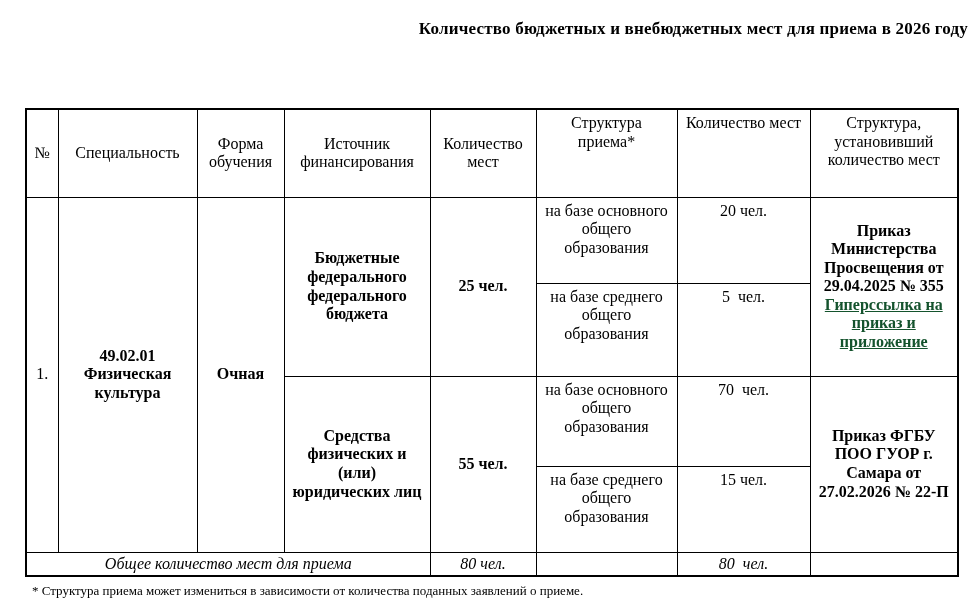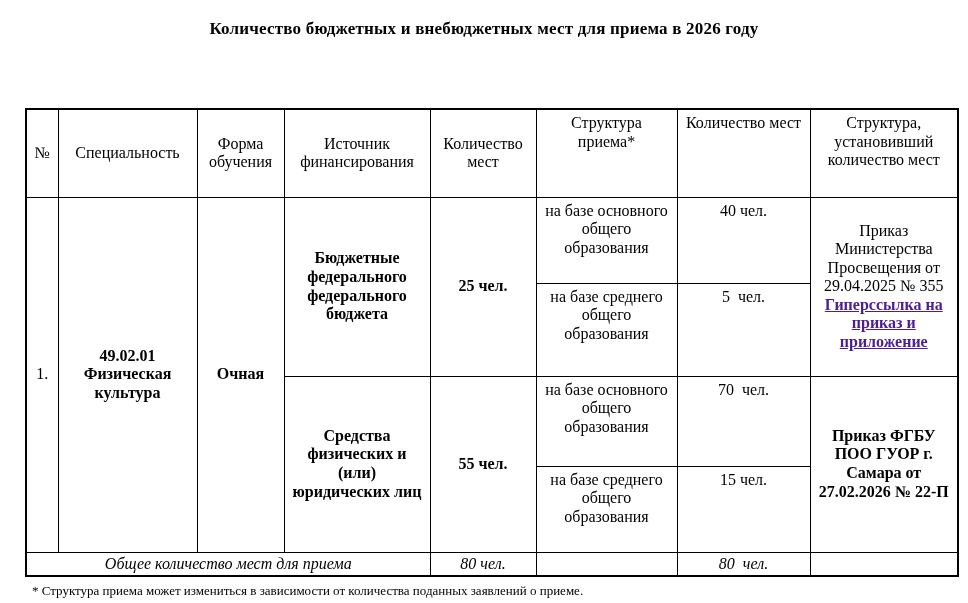--- a/index.html
+++ b/index.html
@@ -11,21 +11,21 @@
     color: #000000;
     font-family: "Liberation Serif", serif;
     overflow: hidden;
   }
   .title {
     position: absolute;
     top: 19px;
     left: 0;
     width: 100%;
     margin: 0;
-    text-align: center;
+    text-align: right;
     font-size: 17px;
     font-weight: bold;
     letter-spacing: 0.2px;
   }
   table.main {
     position: absolute;
     left: 25px;
     top: 108px;
     width: 932px;
     border-collapse: collapse;
@@ -45,25 +45,25 @@
   .vtop { vertical-align: top !important; padding-top: 4px !important; }
   .bold { font-weight: bold !important; }
   .pre  { white-space: pre-wrap; }
   .hdr-doc { padding-left: 14px !important; padding-right: 14px !important; }
   .row-header { height: 88px; }
   .row-1 { height: 86px; }
   .row-2 { height: 93px; }
   .row-3 { height: 90px; }
   .row-4 { height: 86px; }
   .row-total { height: 24px; font-style: italic; }
-  .doc-text { font-weight: normal; }
+  .doc-text { font-weight: bold; }
   .doc-link {
     font-weight: bold;
     text-decoration: underline;
-    color: #4c1d95;
+    color: #14532d;
     cursor: pointer;
   }
   .footnote {
     position: absolute;
     left: 30px;
     top: 581px;
     margin: 2px;
     font-size: 13px;
     font-weight: normal;
     text-align: left;
@@ -100,21 +100,21 @@
       <th class="vtop hdr-doc">Структура, установивший количество мест</th>
     </tr>
 
     <tr class="row-1">
       <td rowspan="4">1.</td>
       <td rowspan="4" class="bold">49.02.01 Физическая культура</td>
       <td rowspan="4" class="bold">Очная</td>
       <td rowspan="2" class="bold">Бюджетные федерального федерального бюджета</td>
       <td rowspan="2" class="bold pre">25 чел.</td>
       <td class="vtop">на базе основного общего образования</td>
-      <td class="vtop pre">40 чел.</td>
+      <td class="vtop pre">20 чел.</td>
       <td rowspan="2">
         <div class="doc-text">Приказ Министерства Просвещения от 29.04.2025 № 355</div>
         <a class="doc-link">Гиперссылка на приказ и приложение</a>
       </td>
     </tr>
 
     <tr class="row-2">
       <td class="vtop">на базе среднего общего образования</td>
       <td class="vtop pre">5  чел.</td>
     </tr>

